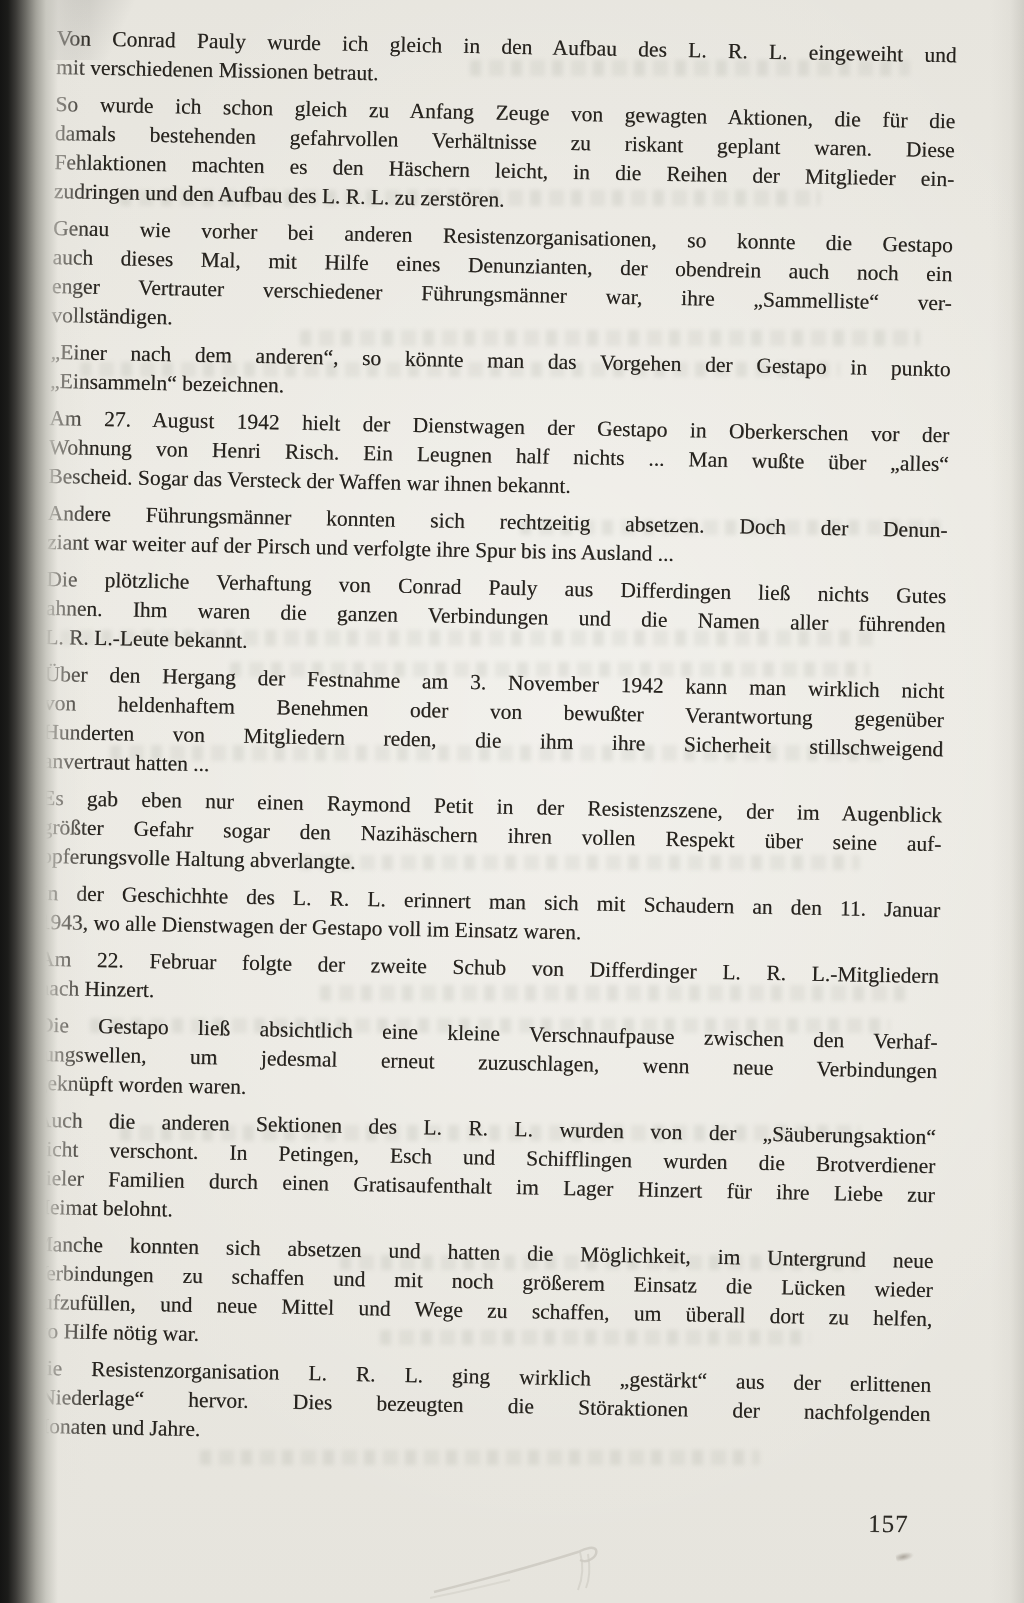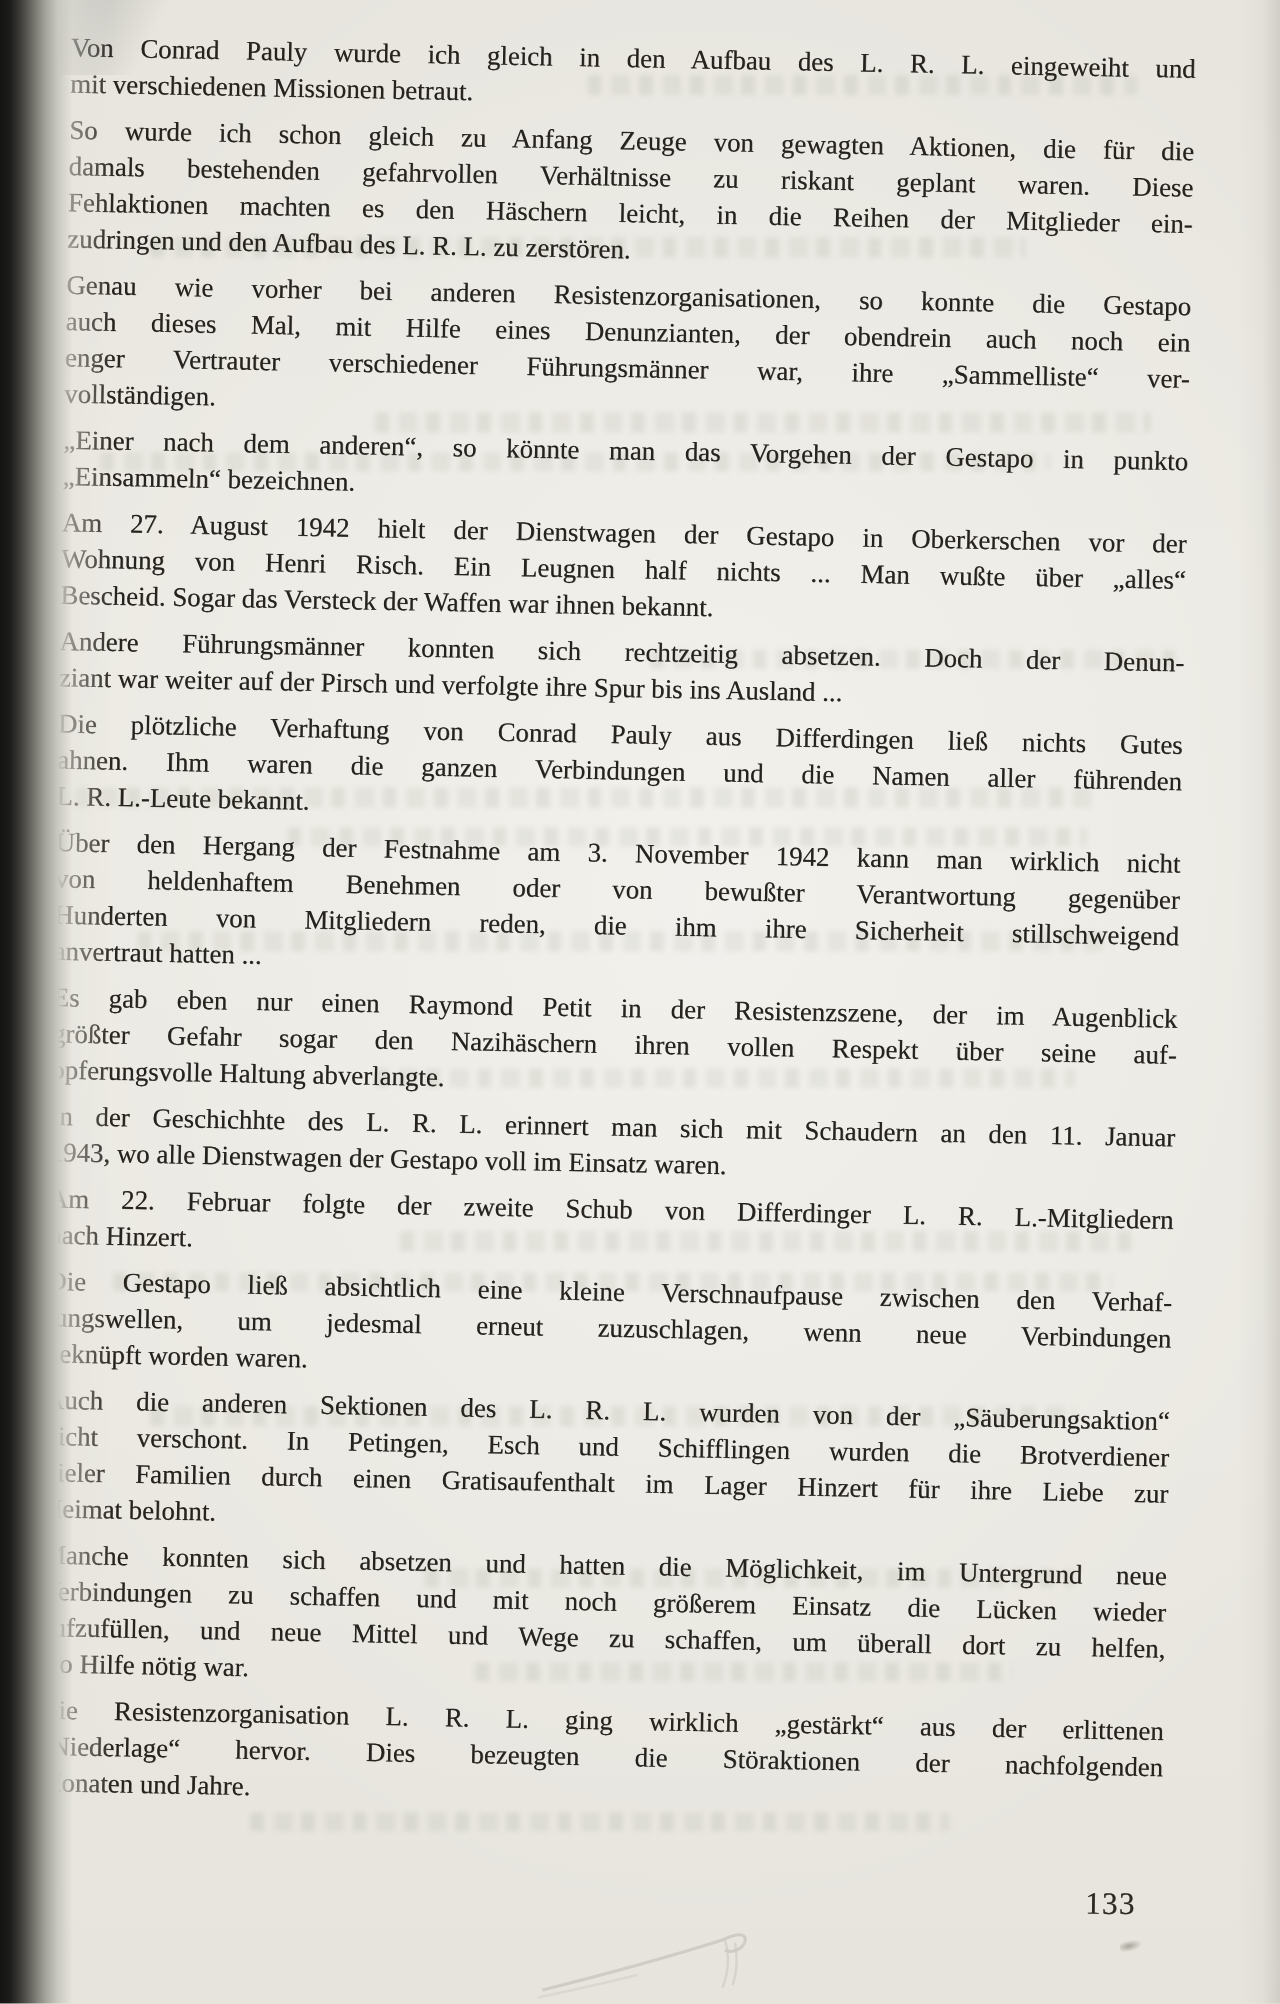--- a/index.html
+++ b/index.html
@@ -154,21 +154,21 @@
         <div class="line">aufzufüllen, und neue Mittel und Wege zu schaffen, um überall dort zu helfen,</div>
         <div class="line last">wo Hilfe nötig war.</div>
       </div>
       <div class="para">
         <div class="line">Die Resistenzorganisation L. R. L. ging wirklich „gestärkt“ aus der erlittenen</div>
         <div class="line">„Niederlage“ hervor. Dies bezeugten die Störaktionen der nachfolgenden</div>
         <div class="line last">Monaten und Jahre.</div>
       </div>
     </div>
 
-  <div class="pagenum">133</div>
+  <div class="pagenum">157</div>
 
   <div class="smudge"></div>
   <svg class="pencil" width="260" height="70" viewBox="0 0 260 70">
     <path d="M4 62 C 60 48, 110 34, 148 22 C 156 18, 164 16, 166 20 C 168 26, 158 34, 150 30" fill="none" stroke="#a8a49a" stroke-width="2.5" opacity="0.7"></path>
     <path d="M150 22 C 154 36, 152 50, 148 60 M158 24 C 160 36, 160 48, 156 58" fill="none" stroke="#b3afa5" stroke-width="2" opacity="0.6"></path>
     <path d="M0 68 C 30 62, 55 56, 80 50" fill="none" stroke="#b8b4aa" stroke-width="2" opacity="0.5"></path>
   </svg>
 
   <div class="corner-shade"></div>
   <div class="binding"></div>

